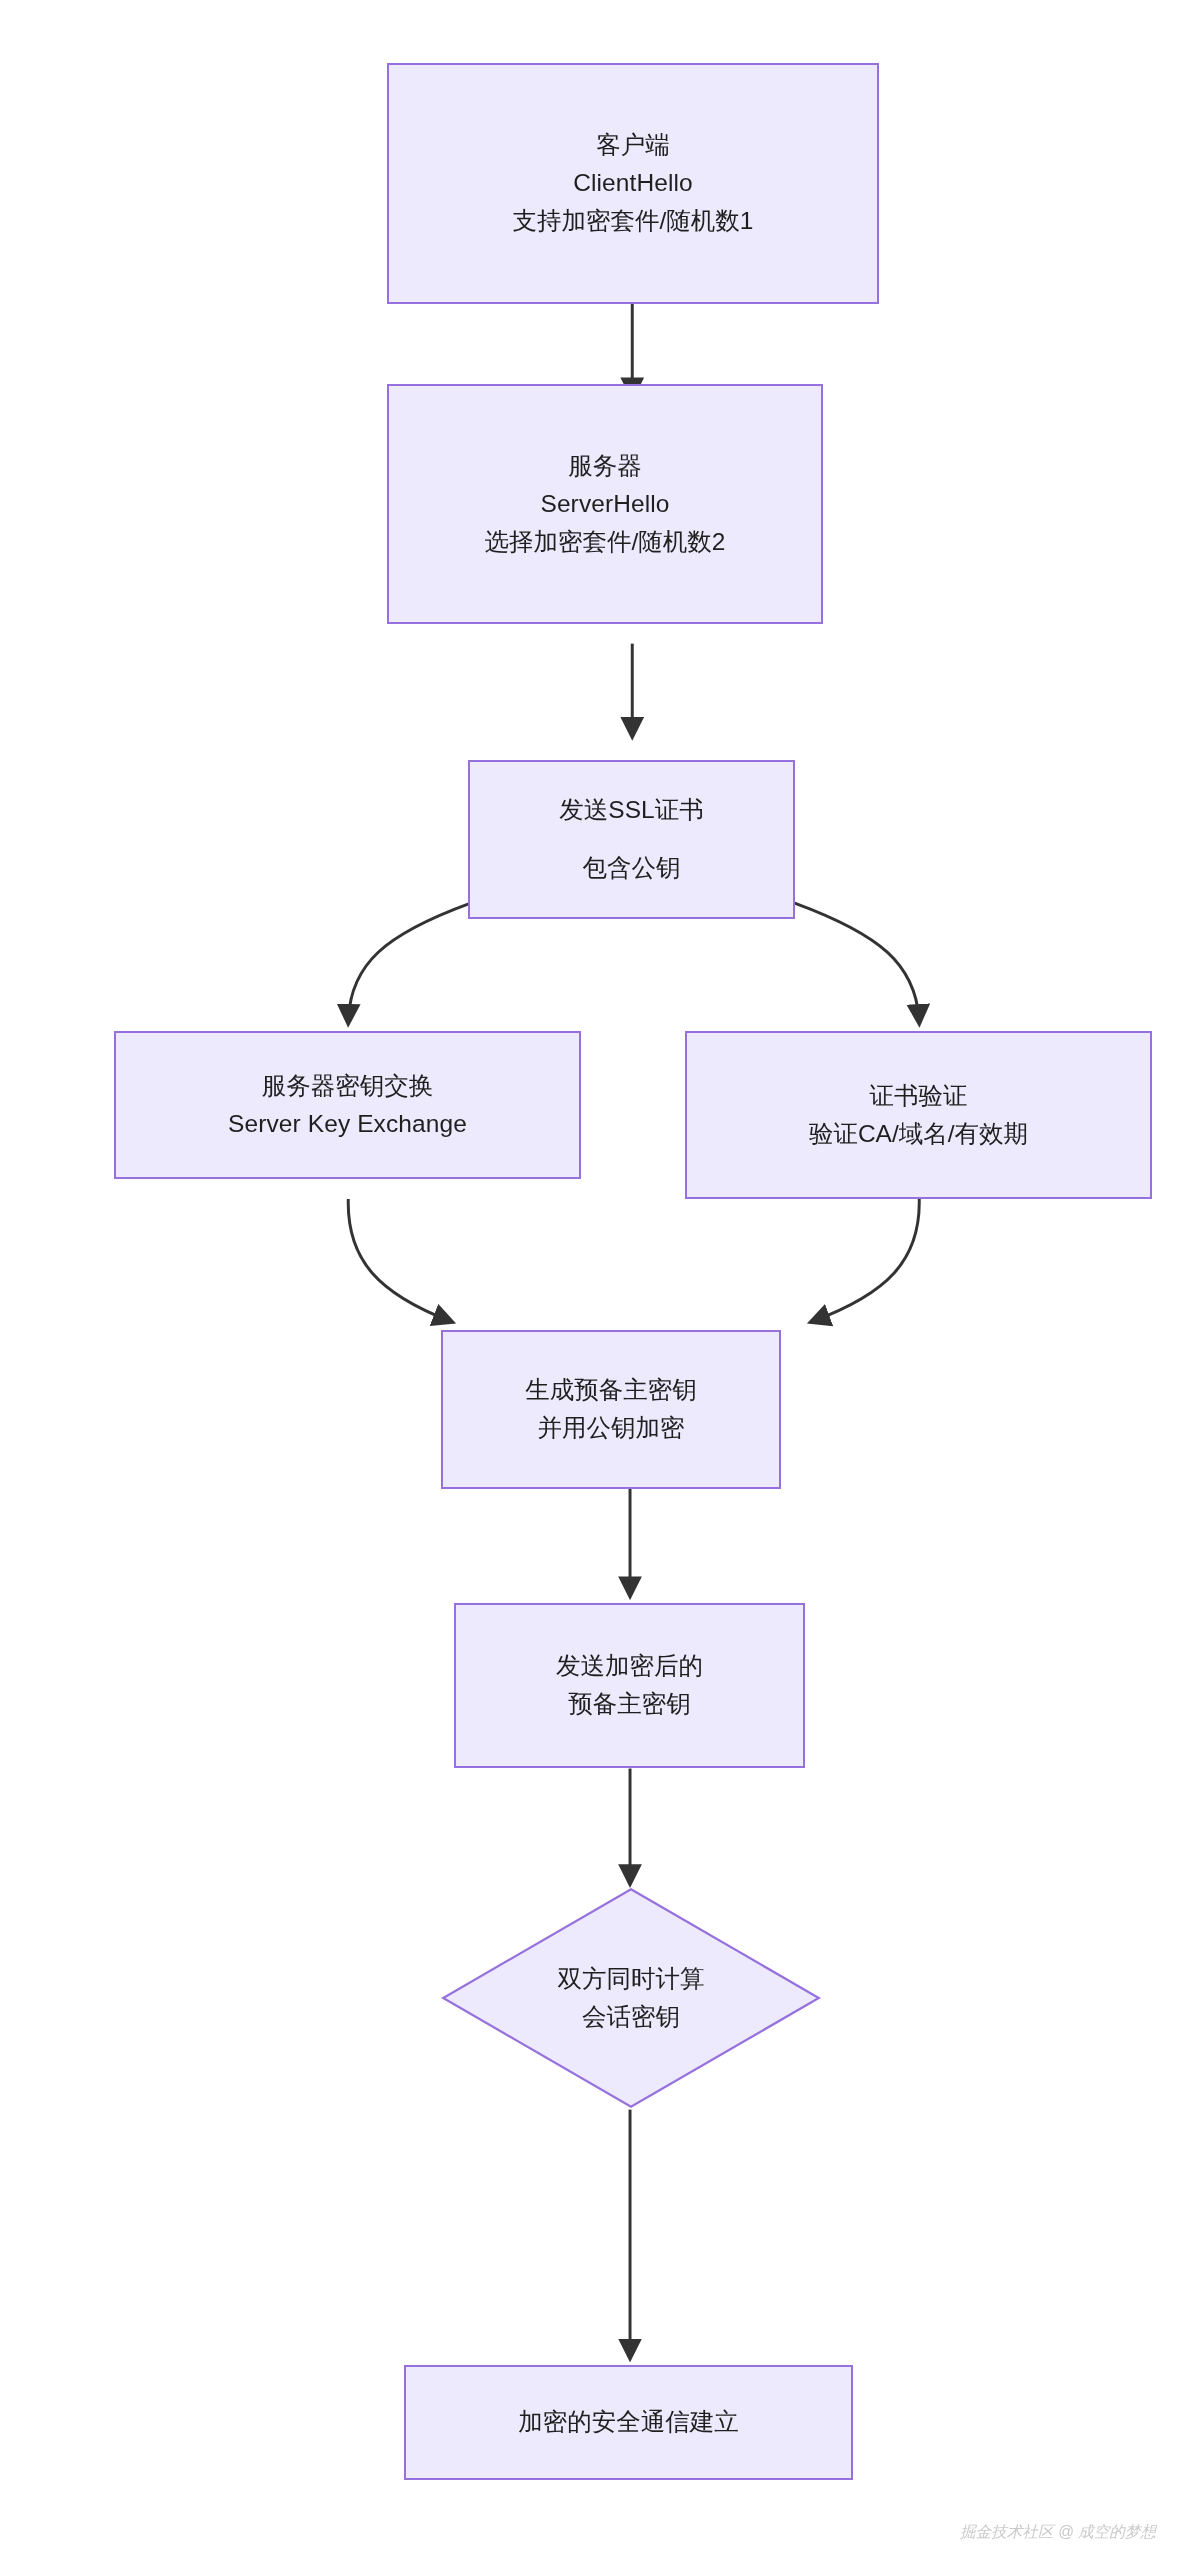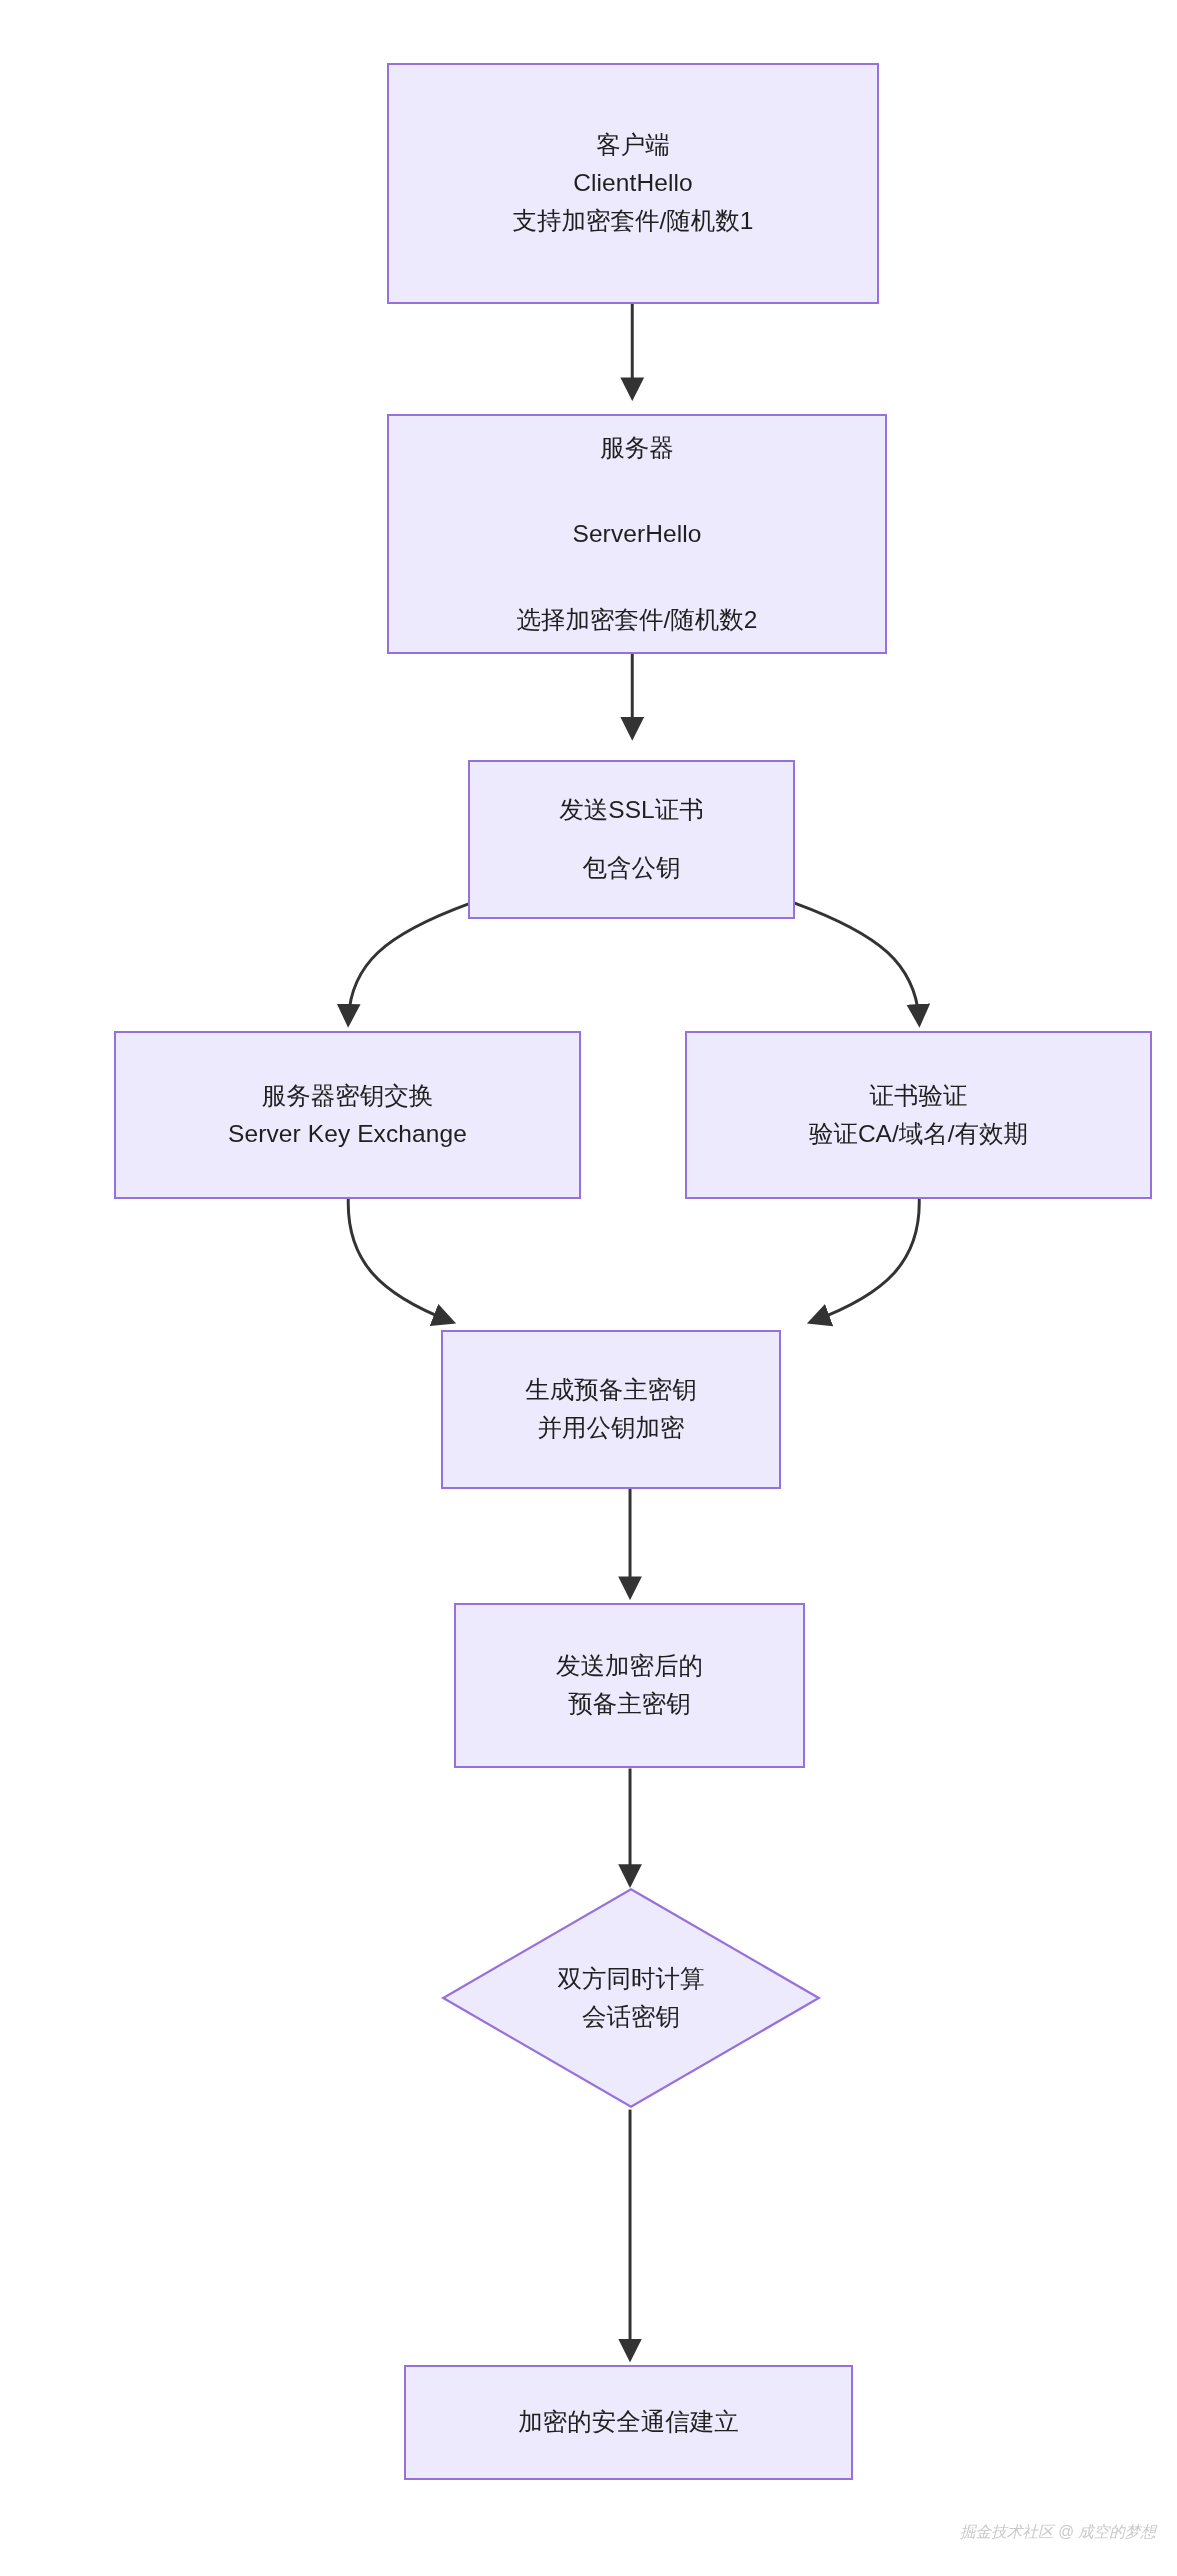--- a/index.html
+++ b/index.html
@@ -134,32 +134,32 @@
       <path d="M 790 2845 L 790 3178" stroke="#333333" stroke-width="4" fill="none" marker-end="url(#arrow)"></path>
     </g>
   </svg>
 
   <div class="node" style="left:343px; top:63px; width:492px; height:241px;">
     <span class="line">客户端</span>
     <span class="line latin">ClientHello</span>
     <span class="line">支持加密套件/随机数1</span>
   </div>
 
-  <div class="node" style="left:343px; top:414px; width:500px; height:240px;gap:48px;">
+  <div class="node" style="left:343px; top:384px; width:436px; height:240px;">
     <span class="line">服务器</span>
     <span class="line latin">ServerHello</span>
     <span class="line">选择加密套件/随机数2</span>
   </div>
 
   <div class="node" style="left:424px; top:760px; width:327px; height:159px;gap:20px;">
     <span class="line">发送SSL证书</span>
     <span class="line">包含公钥</span>
   </div>
 
-  <div class="node" style="left:70px; top:1031px; width:467px; height:168px;text-align:right;">
+  <div class="node" style="left:70px; top:1031px; width:467px; height:148px;text-align:right;">
     <span class="line">服务器密钥交换</span>
     <span class="line latin">Server Key Exchange</span>
   </div>
 
   <div class="node" style="left:641px; top:1031px; width:467px; height:168px;">
     <span class="line">证书验证</span>
     <span class="line">验证CA/域名/有效期</span>
   </div>
 
   <div class="node" style="left:397px; top:1330px; width:340px; height:159px;">

